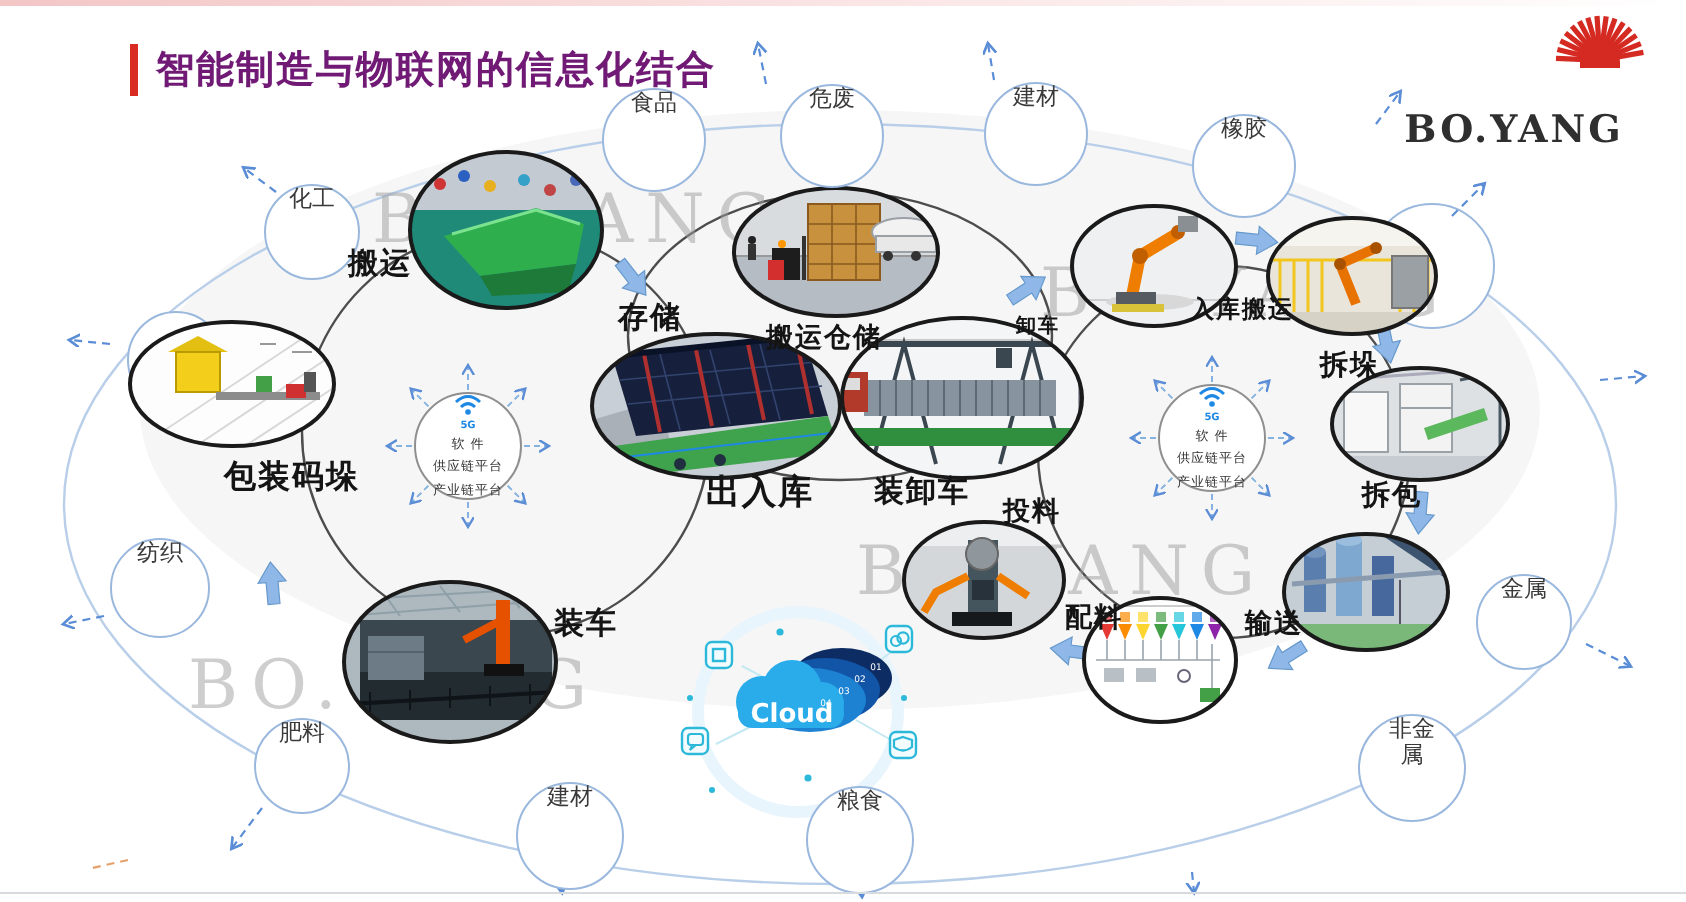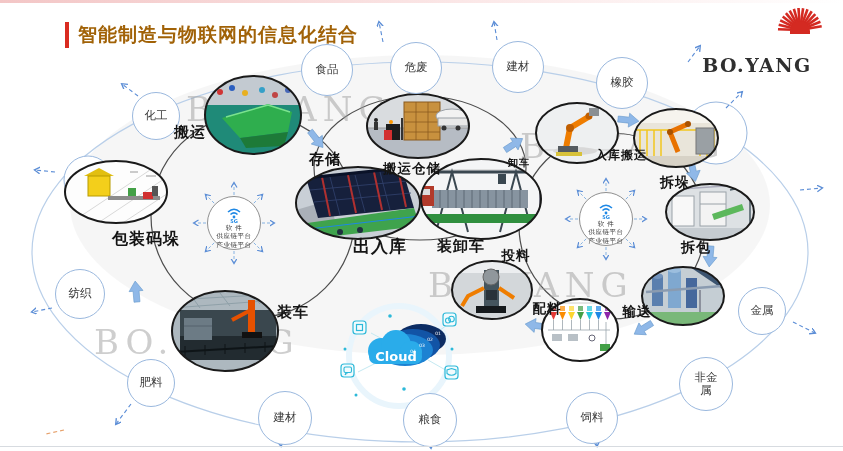--- a/index.html
+++ b/index.html
@@ -3,29 +3,29 @@
 <meta charset="utf-8">
 <style>
   html,body{margin:0;padding:0;background:#fff;}
   #slide{position:relative;width:843px;height:451px;background:#fff;overflow:hidden;
          font-family:"DejaVu Sans","Liberation Sans",sans-serif;}
   .abs{position:absolute;}
   .ctr{transform:translate(-50%,-50%);}
   #topline{left:0;top:0;width:100%;height:3px;
     background:linear-gradient(to right,#f3c6c6,#fbe7e7 55%,#fdf4f4 80%,transparent);}
   #titlebar{left:65px;top:22px;width:4px;height:26px;background:#d92b21;}
-  #title{left:78px;top:22px;font-size:19px;font-weight:bold;color:#a16207;letter-spacing:1px;white-space:nowrap;}
+  #title{left:78px;top:22px;font-size:19px;font-weight:bold;color:#701a75;letter-spacing:1px;white-space:nowrap;}
   #logo-text{left:757px;top:54px;font-family:"DejaVu Serif","Liberation Serif",serif;
     font-weight:bold;font-size:19px;color:#2f2f2f;letter-spacing:1.5px;white-space:nowrap;}
   .bubble{border:1px solid #9ab8de;border-radius:50%;background:#fff;
-    display:flex;align-items:center;justify-content:center;text-align:center;
+    display:flex;justify-content:center;text-align:center;
     color:#3a3a3a;font-size:11.5px;line-height:1.15;z-index:6;}
   .nlabel{color:#141414;font-weight:bold;white-space:nowrap;z-index:7;letter-spacing:1px;}
   .hub{width:52px;height:52px;border:1px solid #8f8f8f;border-radius:50%;background:#fff;
-    display:flex;flex-direction:column;align-items:center;justify-content:flex-end;
+    display:flex;flex-direction:column;align-items:center;justify-content:space-between;
     z-index:7;text-align:center;}
   .hub .l{font-size:6.5px;color:#333;line-height:1.3;white-space:nowrap;letter-spacing:.5px;}
   .hub .g5{font-size:5px;color:#1e88e5;font-weight:bold;line-height:1;}
   #botline{left:0;top:446px;width:100%;height:1px;background:#d7dbe0;z-index:9;}
   svg{display:block;}
 </style>
 </head>
 <body>
 
 <div id="slide">
@@ -492,23 +492,20 @@
       <span>建材</span>
     </div>
 <div class="bubble abs ctr" style="left:622px;top:83px;width:50px;height:50px;">
       <span>橡胶</span>
     </div>
 <div class="bubble abs ctr" style="left:762px;top:311px;width:46px;height:46px;">
       <span>金属</span>
     </div>
 <div class="bubble abs ctr" style="left:706px;top:384px;width:52px;height:52px;">
       <span style="width:30px;">非金属</span>
-    </div>
-<div class="bubble abs ctr" style="left:592px;top:418px;width:50px;height:50px;">
-      <span>饲料</span>
     </div>
 <div class="bubble abs ctr" style="left:430px;top:420px;width:52px;height:52px;">
       <span>粮食</span>
     </div>
 <div class="bubble abs ctr" style="left:285px;top:418px;width:52px;height:52px;">
       <span>建材</span>
     </div>
 <div class="bubble abs ctr" style="left:151px;top:383px;width:46px;height:46px;">
       <span>肥料</span>
     </div>

